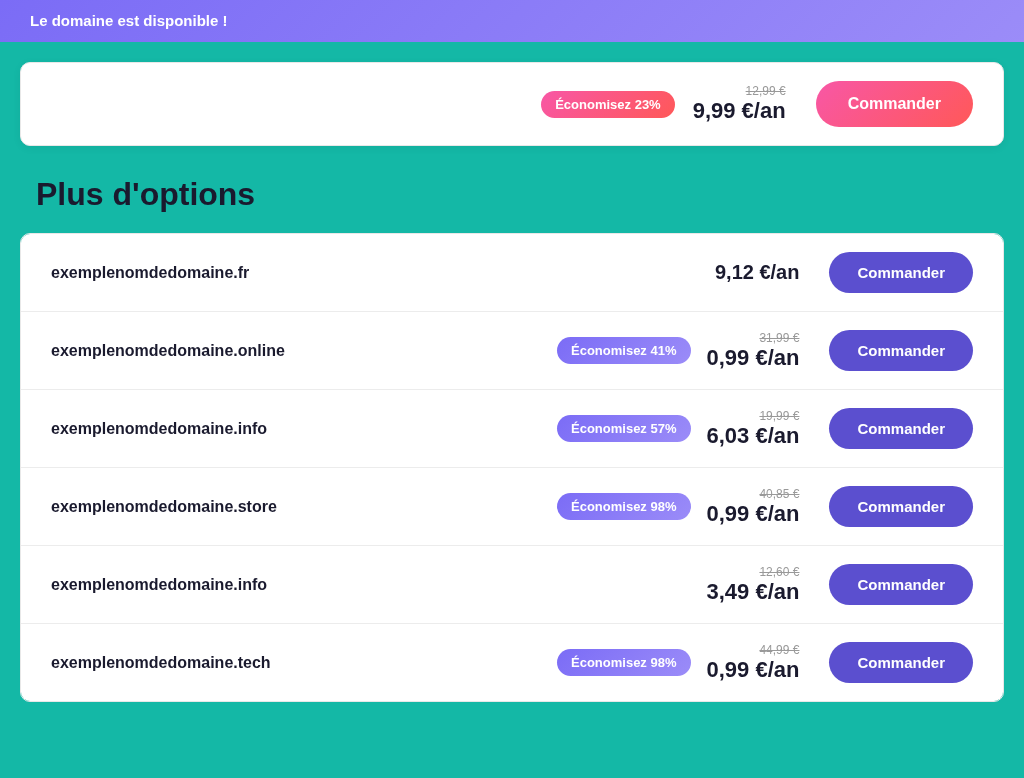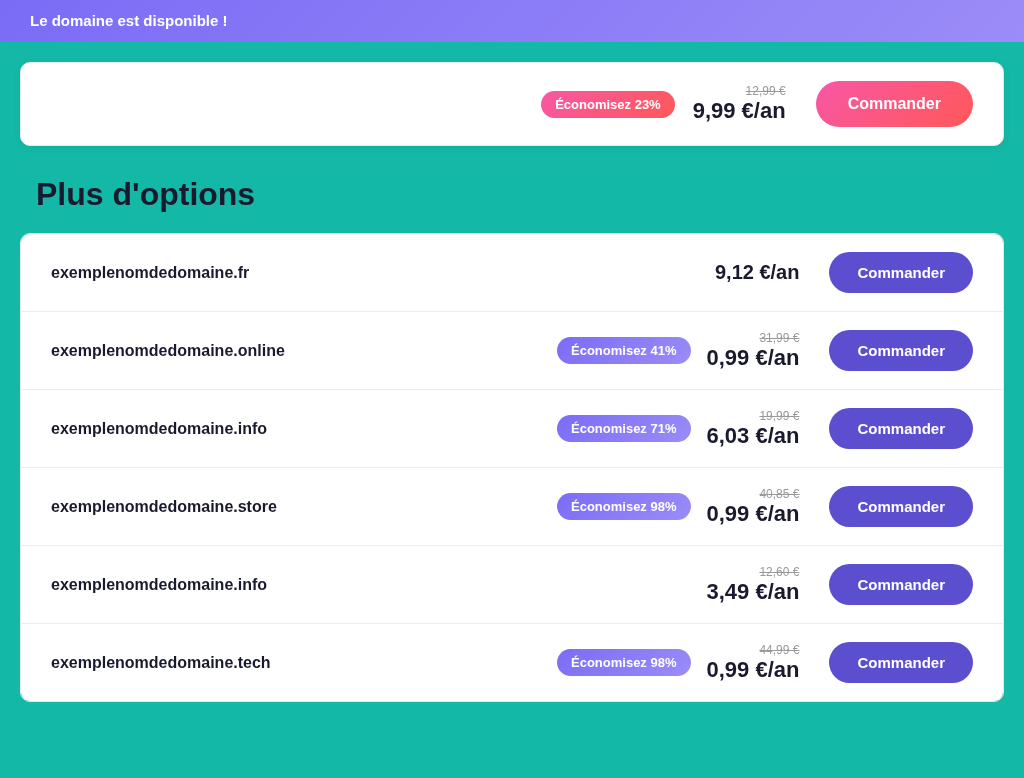--- a/index.html
+++ b/index.html
@@ -205,21 +205,21 @@
         <span class="option-domain-name">exemplenomdedomaine.online</span>
         <div class="option-price-section">
           <span class="savings-badge-purple">Économisez 41%</span>
           <div class="price-block"><span class="old-price">31,99 €</span><span class="current-price">0,99 €/an</span></div>
         </div>
         <button class="commander-btn-purple">Commander</button>
       </div>
       <div class="option-row">
         <span class="option-domain-name">exemplenomdedomaine.info</span>
         <div class="option-price-section">
-          <span class="savings-badge-purple">Économisez 71%</span>
+          <span class="savings-badge-purple">Économisez 57%</span>
           <div class="price-block"><span class="old-price">19,99 €</span><span class="current-price">6,03 €/an</span></div>
         </div>
         <button class="commander-btn-purple">Commander</button>
       </div>
       <div class="option-row">
         <span class="option-domain-name">exemplenomdedomaine.store</span>
         <div class="option-price-section">
           <span class="savings-badge-purple">Économisez 98%</span>
           <div class="price-block"><span class="old-price">40,85 €</span><span class="current-price">0,99 €/an</span></div>
         </div>

